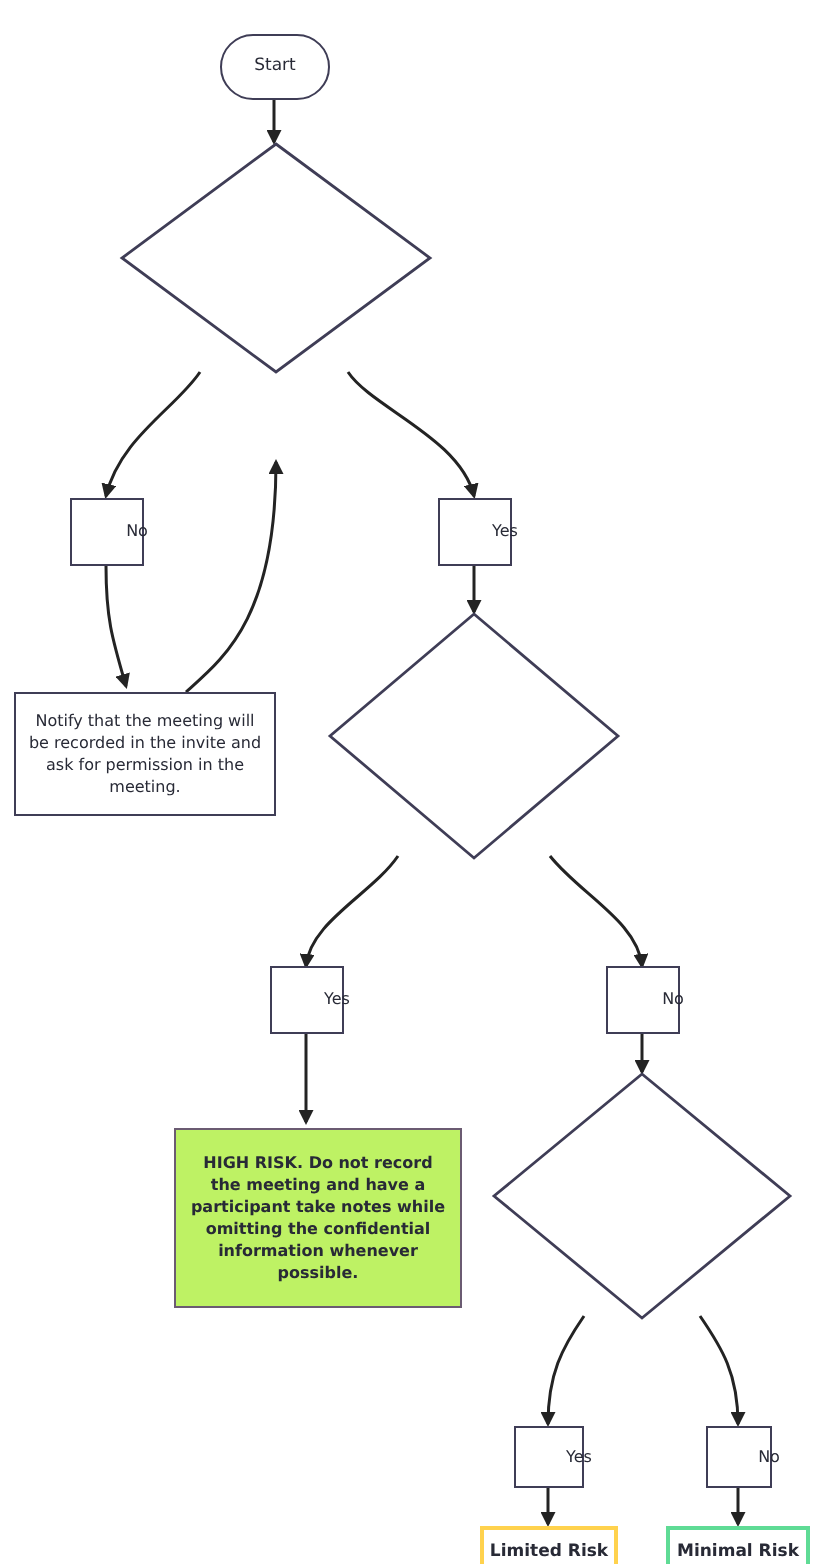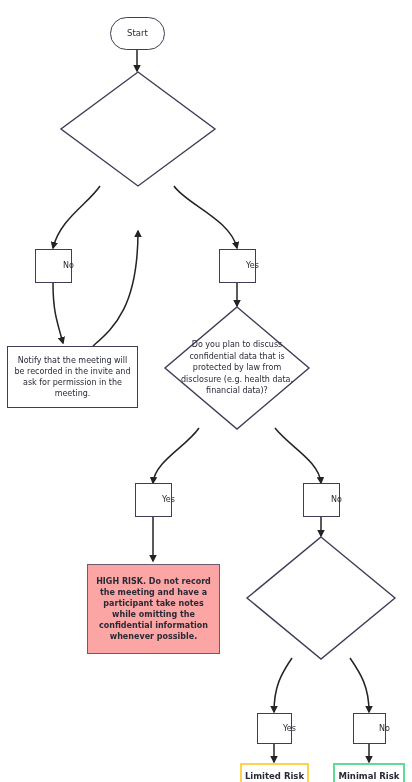--- a/index.html
+++ b/index.html
@@ -133,33 +133,32 @@
   </div>
 
   <div class="node node-process" style="left:7px; top:327px; width:131px; height:62px;">
     <span>Notify that the meeting will be recorded in the invite and ask for permission in the meeting.</span>
   </div>
 
   <div class="diamond-wrap" style="left:164px; top:287px; width:146px; height:124px;">
     <svg width="146" height="124" viewBox="0 0 146 124" xmlns="http://www.w3.org/2000/svg">
       <polygon points="73,1 145,62 73,123 1,62" fill="#ffffff" stroke="#3f3d56" stroke-width="1.4"></polygon>
     </svg>
-    <div class="diamond-text">Do you plan to discuss confidential data that is protected by law from disclosure (e.g. health data, financial data)?</div>
   </div>
 
   <div class="node node-label" style="left:135px; top:464px; width:37px; height:34px;">
     <span>Yes</span>
   </div>
 
   <div class="node node-label" style="left:303px; top:464px; width:37px; height:34px;">
     <span>No</span>
   </div>
 
-  <div class="node node-highrisk" style="left:87px; top:545px; width:133px; height:90px;
-              background:#fca5a5; border-color:#6b5b72;">
+  <div class="node node-highrisk" style="left:87px; top:545px; width:144px; height:90px;
+              background:#bef264; border-color:#6b5b72;">
     <span>HIGH RISK. Do not record the meeting and have a participant take notes while omitting the confidential information whenever possible.</span>
   </div>
 
   <div class="diamond-wrap" style="left:246px; top:517px; width:150px; height:124px;">
     <svg width="150" height="124" viewBox="0 0 150 124" xmlns="http://www.w3.org/2000/svg">
       <polygon points="75,1 149,62 75,123 1,62" fill="#ffffff" stroke="#3f3d56" stroke-width="1.4"></polygon>
     </svg>
   </div>
 
   <div class="node node-label" style="left:257px; top:694px; width:35px; height:31px;">

